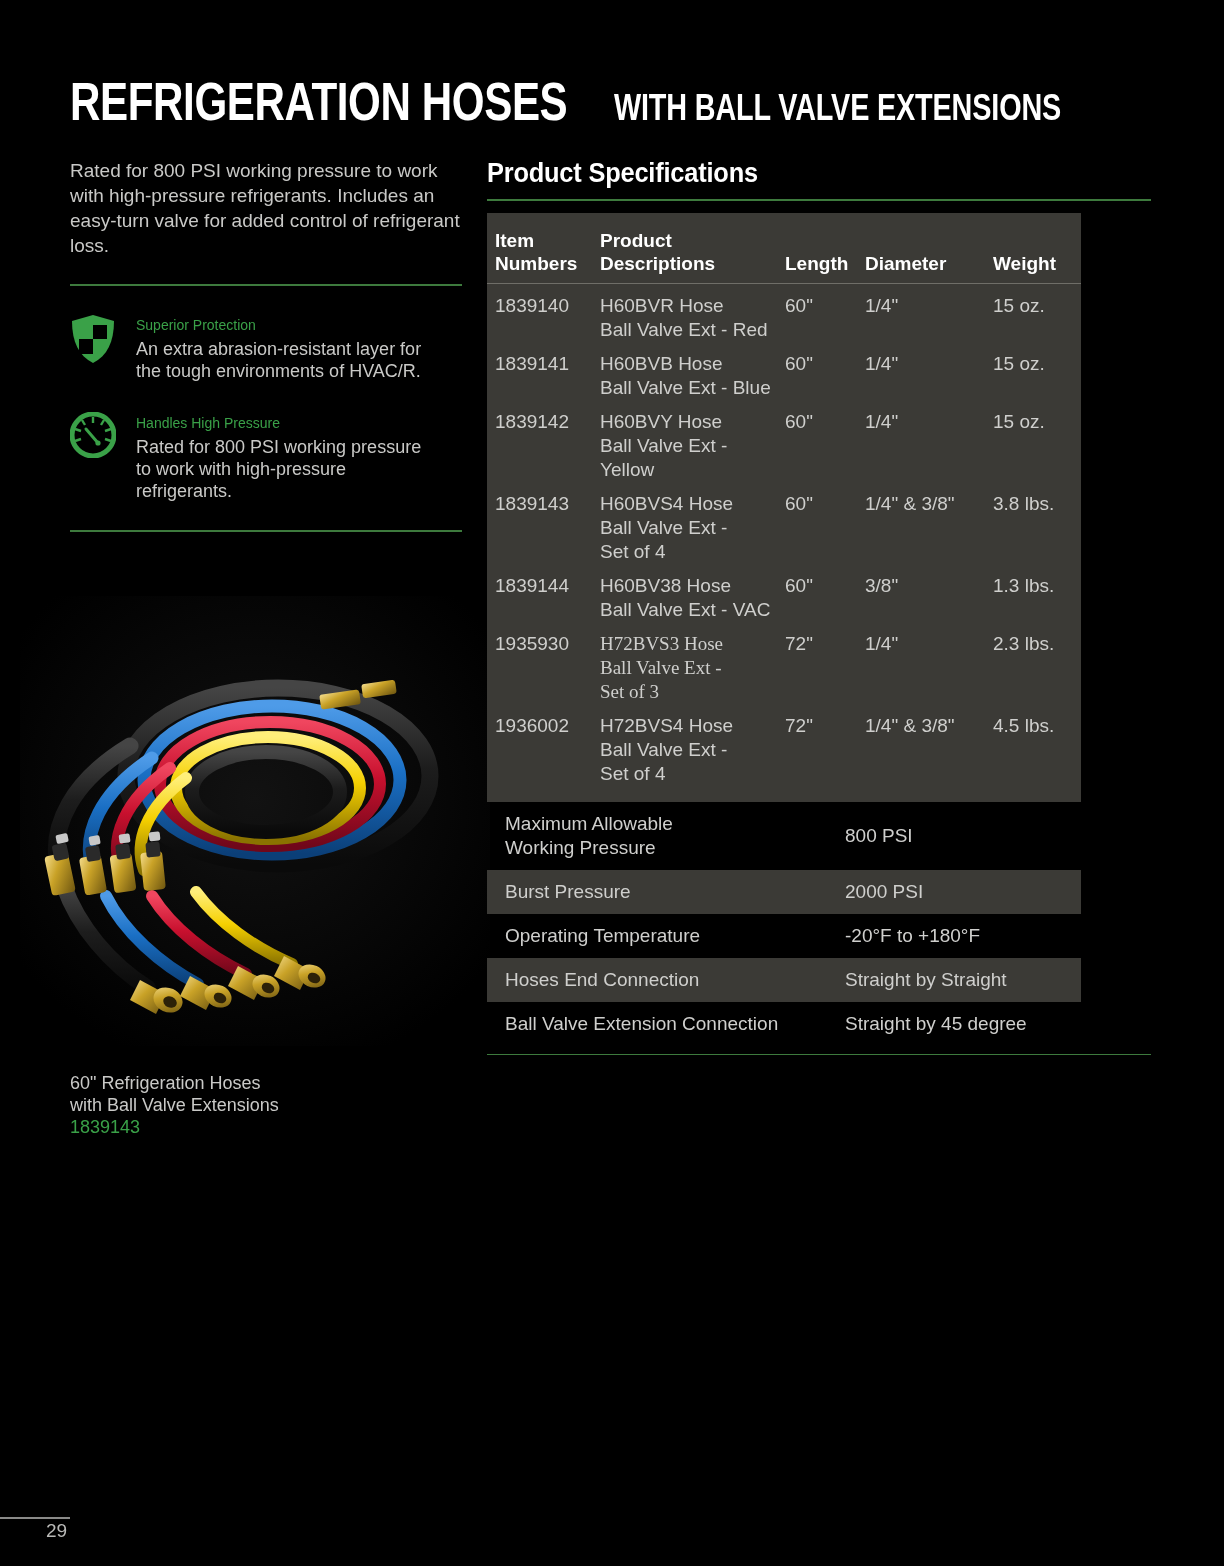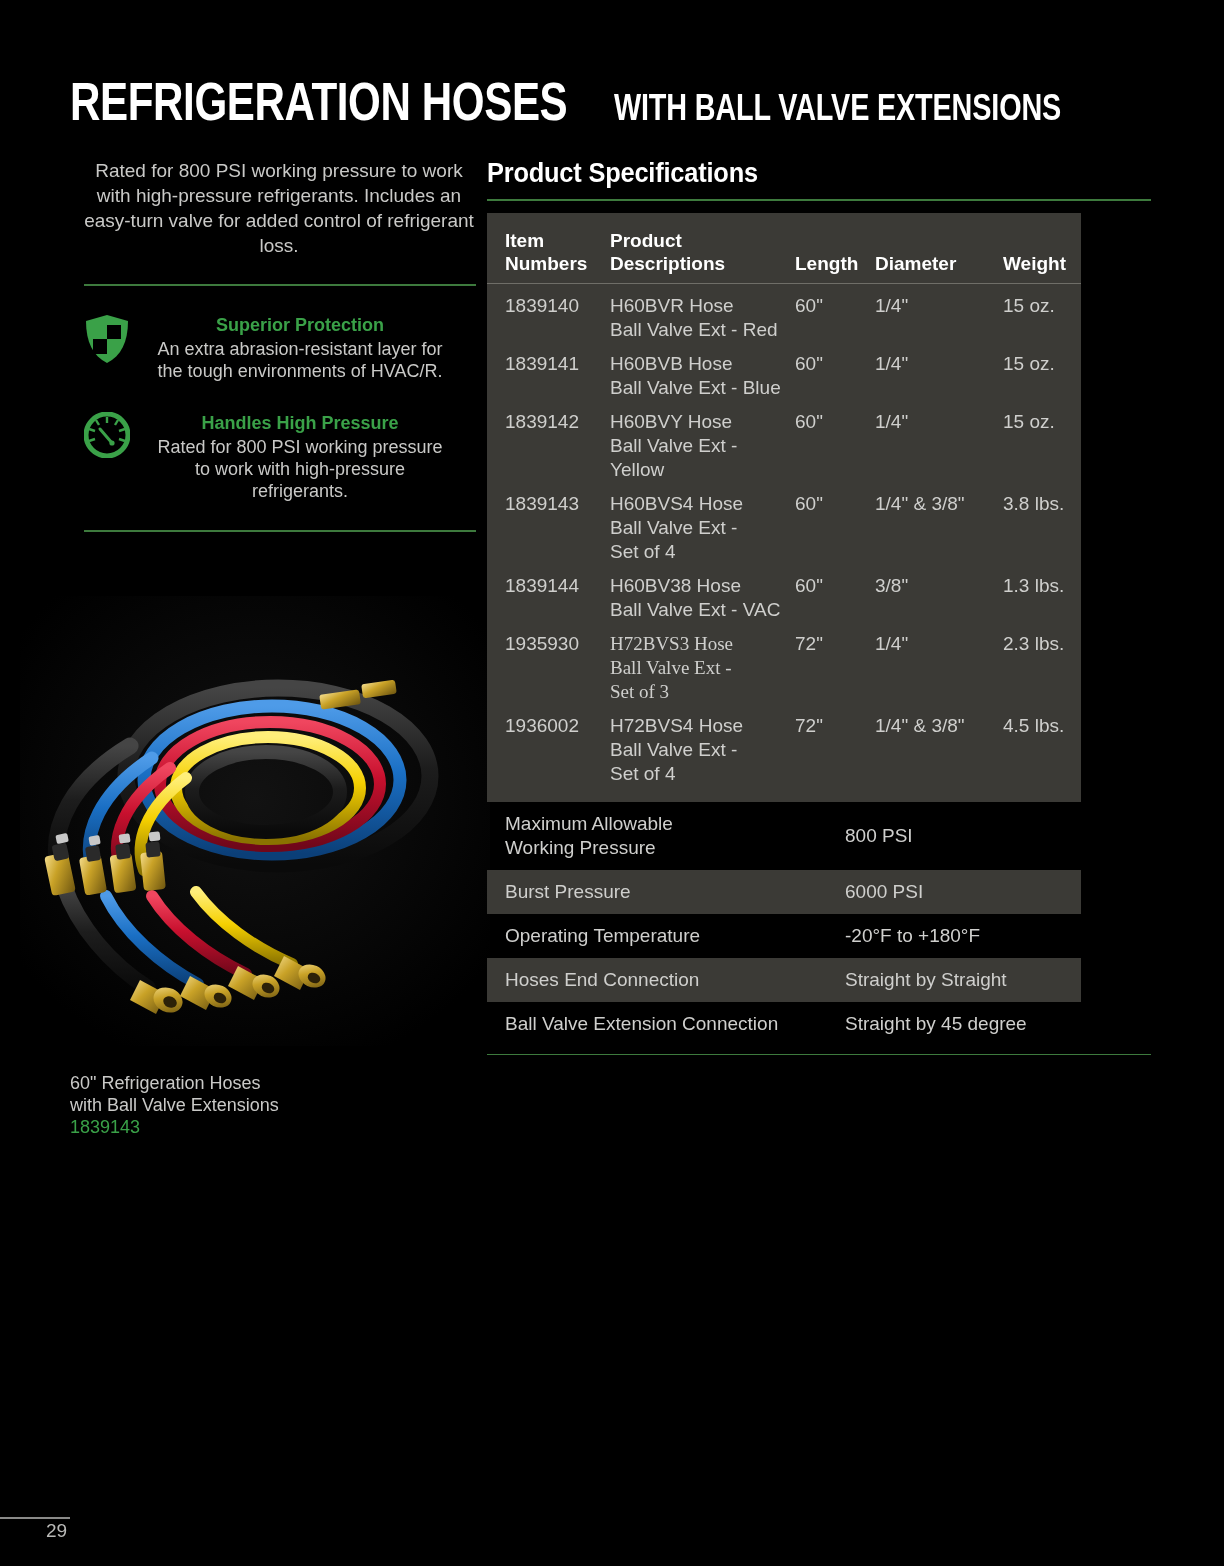--- a/index.html
+++ b/index.html
@@ -40,24 +40,23 @@
     letter-spacing: -0.2px;
     transform: scaleX(0.80);
     transform-origin: left center;
     line-height: 1;
     margin-left: -108px;
   }
 
   
   .left-col {
     position: absolute;
-    left: 84px;
+    left: 70px;
     top: 158px;
     width: 392px;
-    text-align: center;
   }
   .intro-text {
     font-size: 19px;
     line-height: 25px;
     color: #c9c9c7;
     width: 390px;
   }
   .rule-green {
     height: 2px;
     background: #3d7a3d;
@@ -75,22 +74,22 @@
     min-width: 46px;
     height: 50px;
     display: flex;
     align-items: flex-start;
     justify-content: center;
     padding-top: 2px;
   }
   .feature-body { padding-top: 2px; }
   .feature-title {
     color: #3aa148;
-    font-size: 18px;
-    font-weight: 700;
+    font-size: 14px;
+    font-weight: 400;
     line-height: 22px;
     margin-bottom: 2px;
   }
   .feature-text {
     font-size: 18px;
     line-height: 22px;
     color: #c9c9c7;
     width: 300px;
   }
 
@@ -141,21 +140,21 @@
   }
 
   
   .prod-table {
     background: #3b3a36;
     width: 594px;
     padding: 0;
   }
   .prod-row {
     display: flex;
-    padding: 0 18px;
+    padding: 0 8px;
   }
   .prod-head {
     padding-top: 16px;
     padding-bottom: 8px;
     font-weight: 700;
     color: #ffffff;
     font-size: 19px;
     line-height: 23px;
     align-items: flex-end;
   }
@@ -463,21 +462,21 @@
   </div>
 
   <div class="spec-list" id="spec-rows">
       <div class="spec-row">
         <div class="spec-label">Maximum Allowable
 Working Pressure</div>
         <div class="spec-value">800 PSI</div>
       </div>
       <div class="spec-row alt">
         <div class="spec-label">Burst Pressure</div>
-        <div class="spec-value">6000 PSI</div>
+        <div class="spec-value">2000 PSI</div>
       </div>
       <div class="spec-row">
         <div class="spec-label">Operating Temperature</div>
         <div class="spec-value">-20°F to +180°F</div>
       </div>
       <div class="spec-row alt">
         <div class="spec-label">Hoses End Connection</div>
         <div class="spec-value">Straight by Straight</div>
       </div>
       <div class="spec-row">

